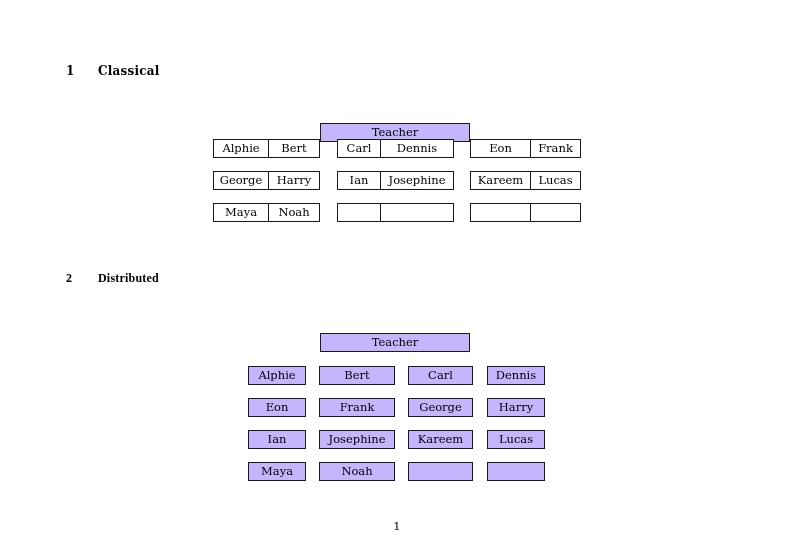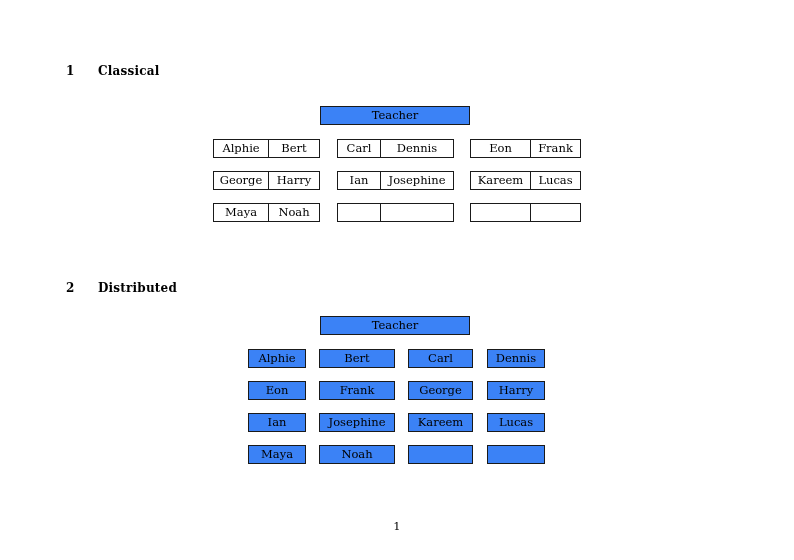--- a/index.html
+++ b/index.html
@@ -32,36 +32,37 @@
   }
   .section-heading .sec-num {
     display: inline-block;
     width: 32px;
   }
   .section-heading .sec-title {
     display: inline-block;
   }
 
   #heading-classical   { left: 66px; top: 64px; }
-  #heading-distributed { left: 66px; top: 281px; }
+  #heading-distributed { left: 66px; top: 271px; font-family: Liberation Serif, serif; }
 
   
   .box {
     position: absolute;
     box-sizing: border-box;
     border: 1px solid #1a1a1a;
-    background: #3b82f6;
+    background: #c4b5fd;
     height: 19px;
     display: flex;
     align-items: center;
     justify-content: center;
     font-size: 11.5px;
     line-height: 1;
     white-space: nowrap;
     overflow: hidden;
+    margin-top: 17px;
   }
 
   
   .grp {
     position: absolute;
     box-sizing: border-box;
     border: 1px solid #1a1a1a;
     background: #ffffff;
     height: 19px;
     display: flex;

